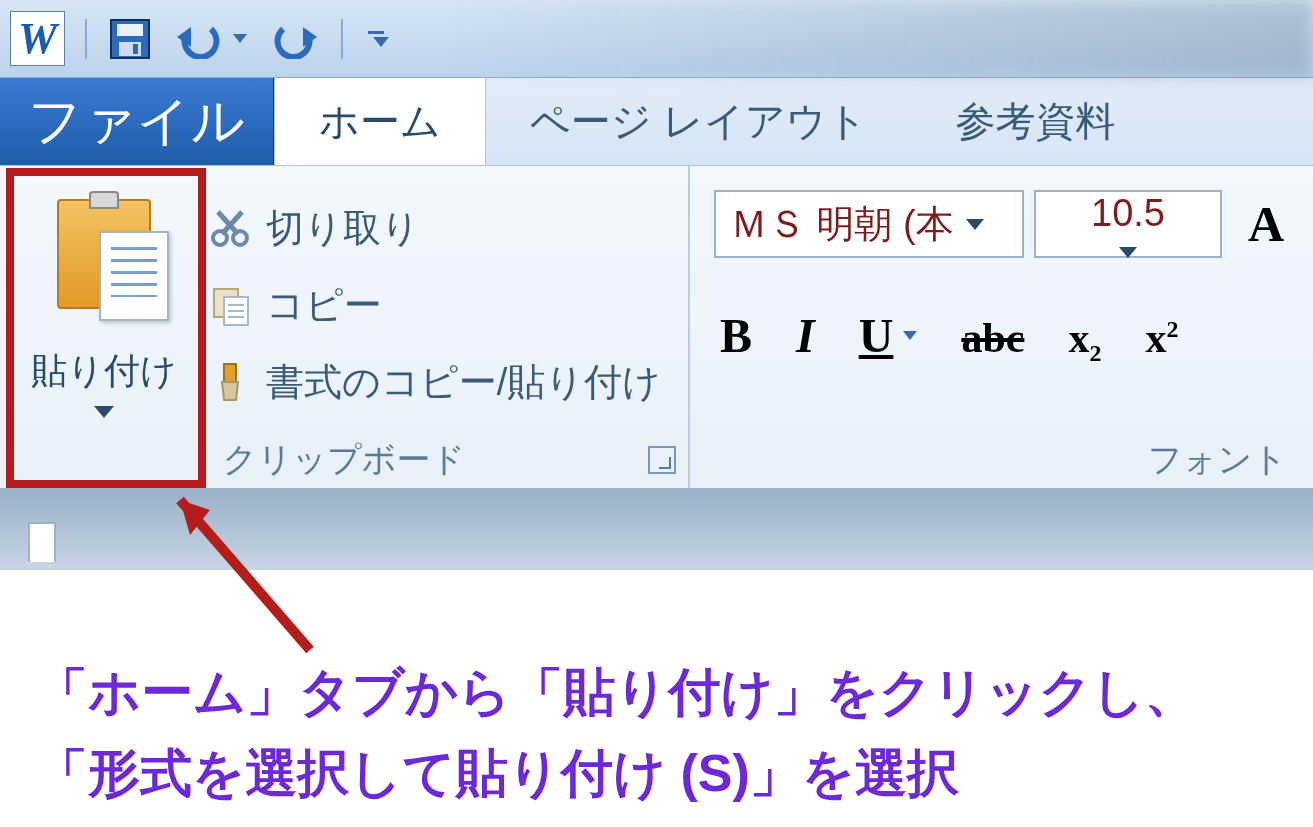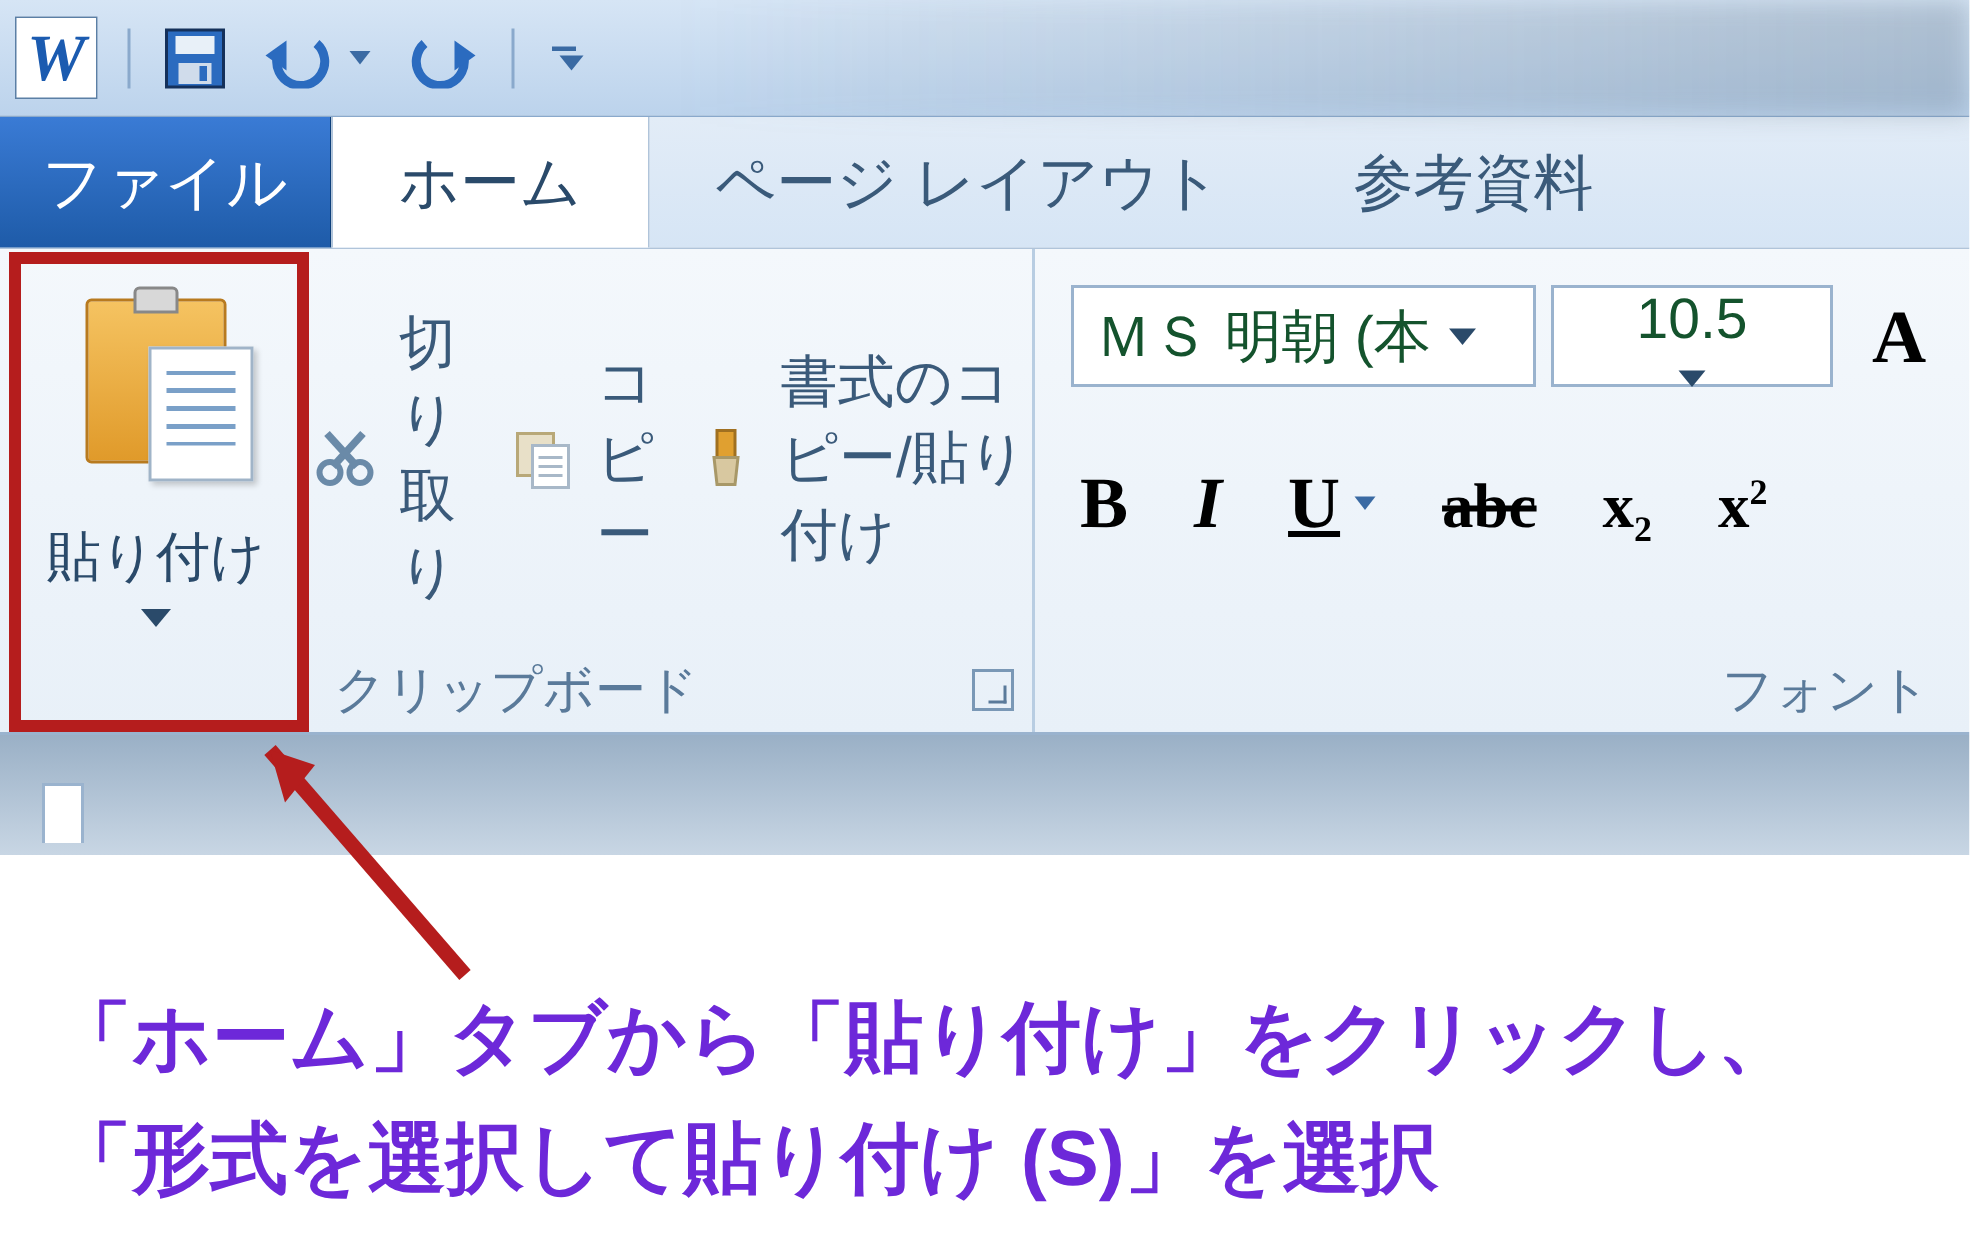--- a/index.html
+++ b/index.html
@@ -81,21 +81,21 @@
     .tabs-row {
       height: 88px;
       display: flex;
       align-items: stretch;
       background: linear-gradient(#e2ecf7, #d6e5f5);
       border-bottom: 1px solid #b0c4da;
     }
     .file-tab {
       background: linear-gradient(#3a7bd5, #1e5ba8);
       color: #fff;
-      font-size: 40px;
+      font-size: 53px;
       padding: 0 28px;
       display: flex;
       align-items: center;
       border-right: 1px solid #0d3f7a;
     }
     .tab {
       font-size: 40px;
       color: #3a5a7a;
       display: flex;
       align-items: center;
@@ -192,25 +192,26 @@
       width: 0; height: 0;
       border-left: 10px solid transparent;
       border-right: 10px solid transparent;
       border-top: 12px solid #2a4a6a;
       margin-top: 10px;
     }
 
     .clip-buttons {
       flex: 1;
       display: flex;
-      flex-direction: row;
+      flex-direction: column;
       justify-content: center;
       gap: 26px;
       padding-left: 8px;
       padding-top: 12px;
+      text-align: right;
     }
     .clip-btn {
       display: flex;
       align-items: center;
       gap: 14px;
       font-size: 38px;
       color: #3a5a7a;
     }
     .clip-btn svg { flex-shrink: 0; }
 
@@ -250,21 +251,21 @@
       gap: 10px;
     }
     .combo {
       height: 68px;
       border: 2px solid #9ab3ce;
       background: #fff;
       display: flex;
       align-items: center;
       padding: 0 14px;
       font-size: 38px;
-      color: #14532d;
+      color: #7f1d1d;
       gap: 12px;
     }
     .combo .tri {
       width: 0; height: 0;
       border-left: 9px solid transparent;
       border-right: 9px solid transparent;
       border-top: 11px solid #2a4a6a;
     }
     .font-name-combo { width: 310px; }
     .font-size-combo { width: 188px; flex-direction: column; }

